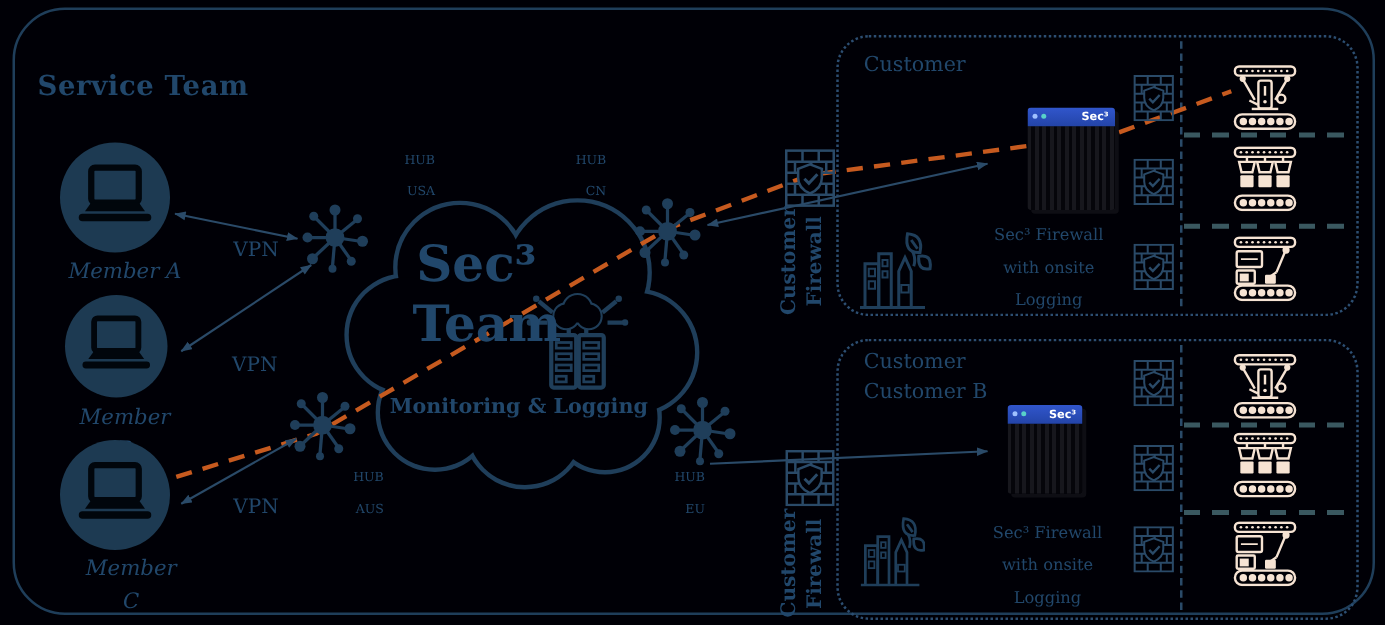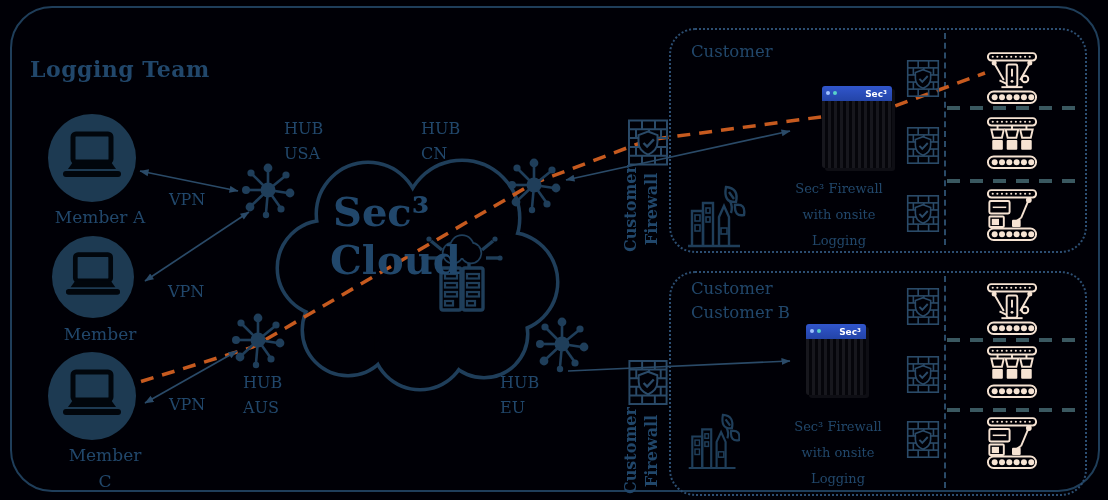--- a/index.html
+++ b/index.html
@@ -4,23 +4,23 @@
 <style>
   html,body{margin:0;padding:0;background:#000;}
   #canvas{position:relative;width:1108px;height:500px;background:#000006;overflow:hidden;
           font-family:"DejaVu Serif","Liberation Serif",serif;color:#21476b;}
   .abs{position:absolute;}
   
   #outer-frame{left:10px;top:6px;width:1086px;height:482px;border:2.5px solid #1f3e5a;border-radius:42px;}
   
   .t{position:absolute;z-index:4;}
   .title{left:30px;top:56px;font-size:22px;font-weight:bold;letter-spacing:.5px;}
-  .member-label{width:104px;text-align:center;font-size:17px;line-height:26px;z-index:2;}
-  .vpn{width:54px;text-align:left;font-size:16px;z-index:4;}
-  .hub-label{width:64px;text-align:left;font-size:16px;line-height:25px;z-index:4;}
+  .member-label{width:104px;text-align:center;font-size:17px;line-height:26px;z-index:2;font-style:italic;}
+  .vpn{width:54px;text-align:right;font-size:16px;z-index:4;}
+  .hub-label{width:64px;text-align:right;font-size:10px;line-height:25px;z-index:4;}
   .cloud-title{font-size:40px;font-weight:bold;z-index:4;}
   .cloud-sub{width:218px;text-align:center;font-size:16.5px;line-height:26px;font-weight:600;z-index:4;}
   .net-label{width:130px;font-size:16.5px;line-height:24px;z-index:4;}
   .fw-caption{width:142px;text-align:center;font-size:13px;line-height:26px;z-index:4;}
   .cfw{position:absolute;width:86px;height:42px;transform:rotate(-90deg);transform-origin:center;
        text-align:center;font-size:16px;line-height:21px;font-weight:600;z-index:4;}
   
   .netbox{position:absolute;border:2px dotted #2c4e72;border-radius:26px;z-index:1;}
   .vdash{position:absolute;width:0;border-left:2px dashed #2a4a68;z-index:1;}
   .tealdash{position:absolute;height:4px;z-index:1;
@@ -316,21 +316,21 @@
     <use href="#sym-factory" x="686" y="412" width="54" height="58"></use>
 
     <use href="#sym-m1" x="984" y="52" width="56" height="52"></use>
     <use href="#sym-m2" x="984" y="117" width="56" height="52"></use>
     <use href="#sym-m3" x="984" y="189" width="56" height="52"></use>
     <use href="#sym-m1" x="984" y="283" width="56" height="52"></use>
     <use href="#sym-m2" x="984" y="346" width="56" height="52"></use>
     <use href="#sym-m3" x="984" y="417" width="56" height="52"></use>
   </svg>
 
-  <div class="t title">Logging Team</div>
+  <div class="t title">Service Team</div>
 
   <div class="t member-label" style="left:48px;top:204px">
     <div>Member A</div>
     <div></div>
   </div>
   <div class="t member-label" style="left:48px;top:321px">
     <div>Member</div>
     <div>B</div>
   </div>
   <div class="t member-label" style="left:53px;top:442px">
@@ -353,22 +353,23 @@
   <div class="t hub-label" style="left:243px;top:370px">
     <div>HUB</div>
     <div>AUS</div>
   </div>
   <div class="t hub-label" style="left:500px;top:370px">
     <div>HUB</div>
     <div>EU</div>
   </div>
 
   <div class="t cloud-title" style="left:333px;top:188px">Sec³</div>
-  <div class="t cloud-title" style="left:330px;top:236px">Cloud</div>
+  <div class="t cloud-title" style="left:330px;top:236px">Team</div>
   <div class="t cloud-sub" style="left:306px;top:312px">
+    <div>Monitoring &amp; Logging</div>
   </div>
 
   <div class="cfw" style="left:598px;top:188px">
     <div>Customer</div>
     <div>Firewall</div>
   </div>
   <div class="cfw" style="left:598px;top:430px">
     <div>Customer</div>
     <div>Firewall</div>
   </div>

